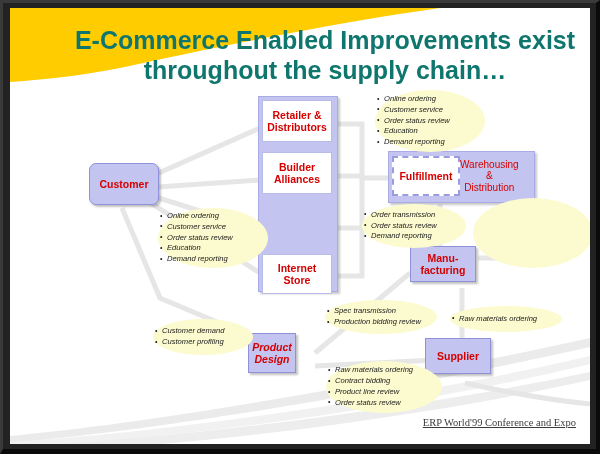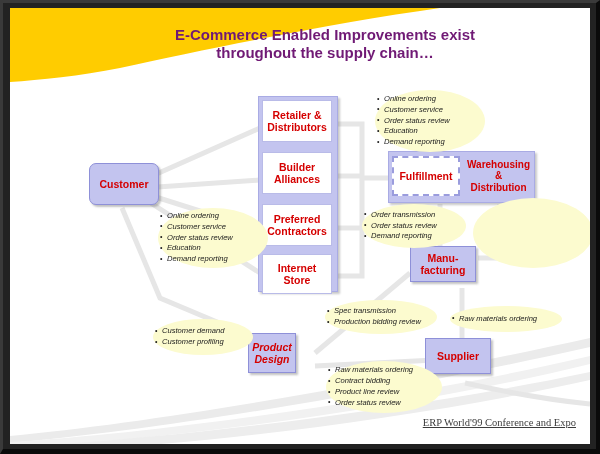--- a/index.html
+++ b/index.html
@@ -30,21 +30,21 @@
   .yellow-wedge svg{display:block;}
   .hdr-title{
     position:absolute;left:18px;top:6px;
     font-family:"Liberation Serif", serif;
     font-weight:bold;font-size:10.5px;color:#1a1a1a;
     letter-spacing:0.1px;white-space:nowrap;
   }
   .main-title{
     position:absolute;left:60px;top:18px;width:510px;
     text-align:center;
-    font-size:15px;font-weight:bold;color:#701a75;
+    font-size:25px;font-weight:bold;color:#0f766e;
     line-height:1.18;
   }
   
   .swoosh{position:absolute;left:0;bottom:0;width:580px;height:130px;}
   
   .wires{position:absolute;left:0;top:0;width:580px;height:436px;}
 
   
   .box{
     position:absolute;box-sizing:border-box;
@@ -157,38 +157,34 @@
     <div class="group-panel" style="left:248px;top:88px;width:78px;height:194px;"></div>
 
     <div class="box white" style="left:252px;top:92px;width:70px;height:42px;">
       <span style="white-space:pre-line;">Retailer &amp;
 Distributors</span>
     </div>
     <div class="box white" style="left:252px;top:144px;width:70px;height:42px;">
       <span style="white-space:pre-line;">Builder
 Alliances</span>
     </div>
-    <div class="box white" style="left:252px;top:196px;width:70px;height:42px;">
-      <span style="white-space:pre-line;">Preferred
-Contractors</span>
-    </div>
     <div class="box white" style="left:252px;top:246px;width:70px;height:40px;">
       <span style="white-space:pre-line;">Internet
 Store</span>
     </div>
 
     <div class="box" style="left:79px;top:155px;width:70px;height:42px;border-radius:7px;">
       <span>Customer</span>
     </div>
 
     <div class="wd-panel" style="left:378px;top:143px;width:145px;height:50px;"></div>
     <div class="box dashed" style="left:382px;top:148px;width:68px;height:40px;">
       <span>Fulfillment</span>
     </div>
-    <div style="position:absolute;left:450px;top:146px;width:70px;height:44px;display:flex;align-items:center;justify-content:flex-end;text-align:center;color:#d50000;font-weight:bold;font-size:10px;line-height:1.14;">
+    <div style="position:absolute;left:450px;top:146px;width:70px;height:44px;display:flex;align-items:center;justify-content:flex-start;text-align:center;color:#d50000;font-weight:normal;font-size:10px;line-height:1.14;">
       <span style="white-space:pre-line;">Warehousing
 &amp;
 Distribution</span>
     </div>
 
     <div class="box" style="left:400px;top:238px;width:66px;height:36px;">
       <span style="white-space:pre-line;">Manu-
 facturing</span>
     </div>
 

